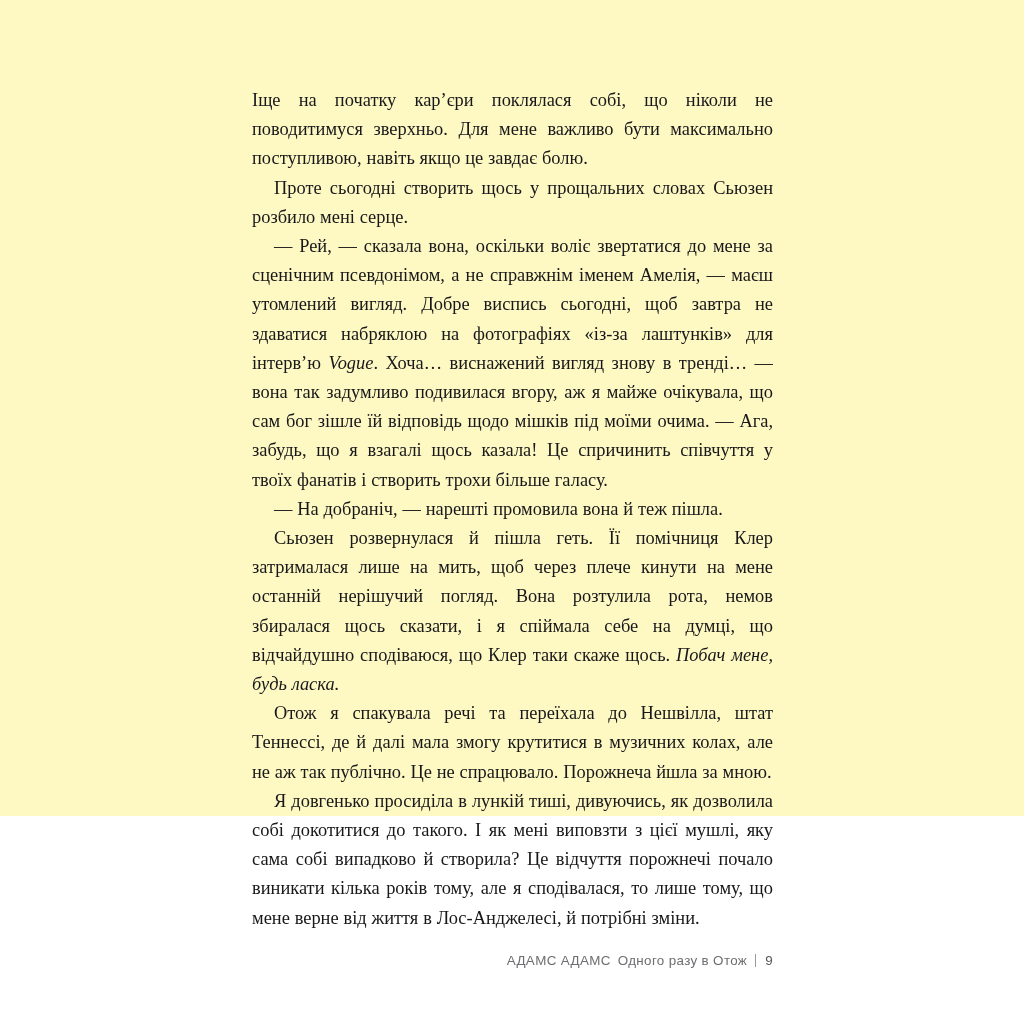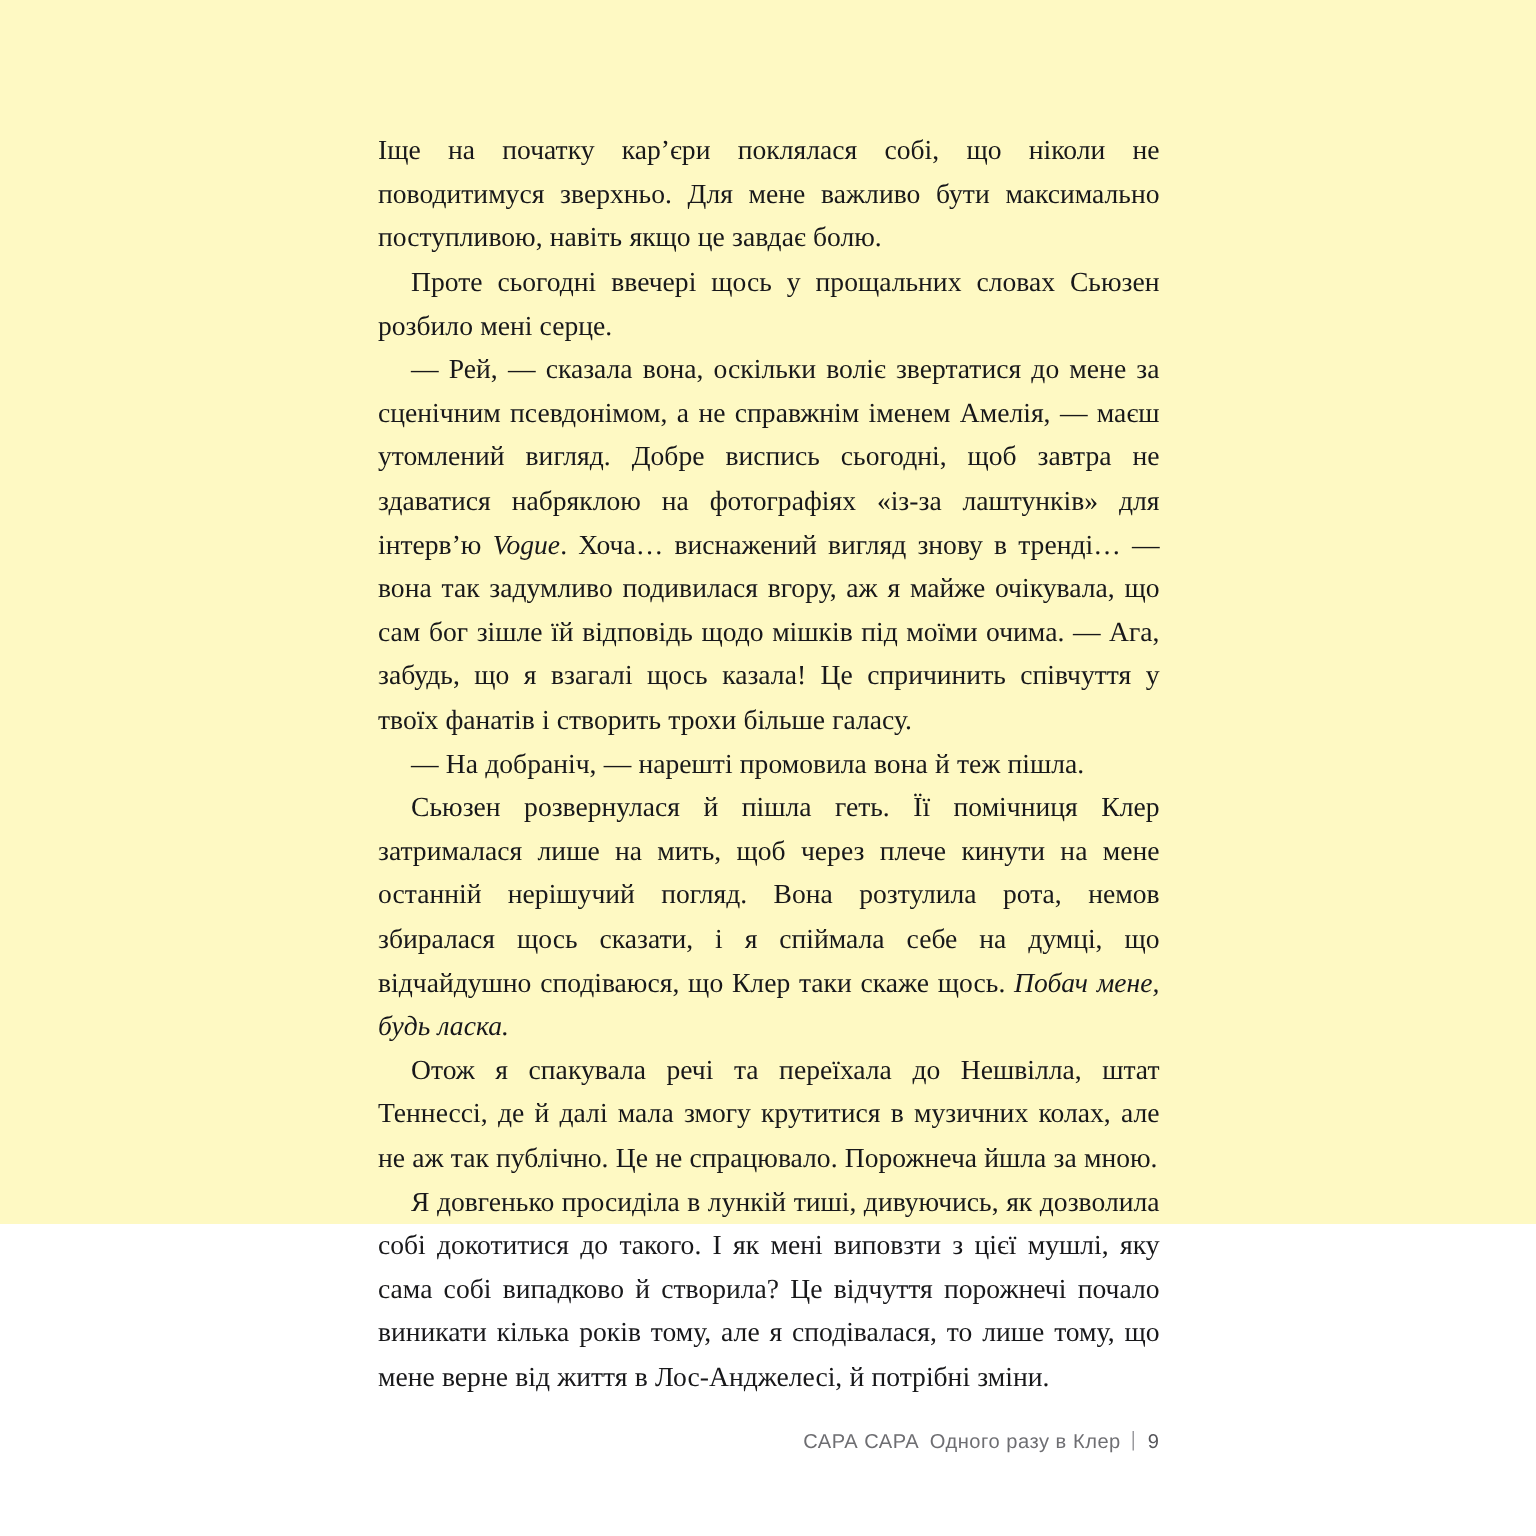--- a/index.html
+++ b/index.html
@@ -86,25 +86,25 @@
     color: #55555a;
   }
 </style>
 </head>
 <body>
 
 <div id="page">
 
   <div id="text-column">
       <p class="body-paragraph no-indent"><span>Іще на початку кар’єри поклялася собі, що ніколи не поводитимуся зверхньо. Для мене важливо бути максимально поступливою, навіть якщо це завдає болю.</span></p>
-      <p class="body-paragraph"><span>Проте сьогодні ввечері щось у прощальних словах Сьюзен розбило мені серце.</span></p>
+      <p class="body-paragraph"><span>Проте сьогодні створить щось у прощальних словах Сьюзен розбило мені серце.</span></p>
       <p class="body-paragraph"><span>— Рей, — сказала вона, оскільки воліє звертатися до мене за сценічним псевдонімом, а не справжнім іменем Амелія, — маєш утомлений вигляд. Добре виспись сьогодні, щоб завтра не здаватися набряклою на фотографіях «із-за лаштунків» для інтерв’ю </span><em>Vogue</em><span>. Хоча… виснажений вигляд знову в тренді… — вона так задумливо подивилася вгору, аж я майже очікувала, що сам бог зішле їй відповідь щодо мішків під моїми очима. — Ага, забудь, що я взагалі щось казала! Це спричинить співчуття у твоїх фанатів і створить трохи більше галасу.</span></p>
       <p class="body-paragraph"><span>— На добраніч, — нарешті промовила вона й теж пішла.</span></p>
       <p class="body-paragraph"><span>Сьюзен розвернулася й пішла геть. Її помічниця Клер затрималася лише на мить, щоб через плече кинути на мене останній нерішучий погляд. Вона розтулила рота, немов збиралася щось сказати, і я спіймала себе на думці, що відчайдушно сподіваюся, що Клер таки скаже щось. </span><em>Побач мене, будь ласка.</em></p>
       <p class="body-paragraph"><span>Отож я спакувала речі та переїхала до Нешвілла, штат Теннессі, де й далі мала змогу крутитися в музичних колах, але не аж так публічно. Це не спрацювало. Порожнеча йшла за мною.</span></p>
       <p class="body-paragraph"><span>Я довгенько просиділа в лункій тиші, дивуючись, як дозволила собі докотитися до такого. І як мені виповзти з цієї мушлі, яку сама собі випадково й створила? Це відчуття порожнечі почало виникати кілька років тому, але я сподівалася, то лише тому, що мене верне від життя в Лос-Анджелесі, й потрібні зміни.</span></p>
     </div>
 
   <div id="running-foot">
-    <span class="foot-author">САРА САРА</span><span class="foot-title">Одного разу в Клер</span><span class="foot-rule"></span><span class="foot-pageno">9</span>
+    <span class="foot-author">АДАМС АДАМС</span><span class="foot-title">Одного разу в Отож</span><span class="foot-rule"></span><span class="foot-pageno">9</span>
   </div>
 
 </div>
 
 </body></html>

